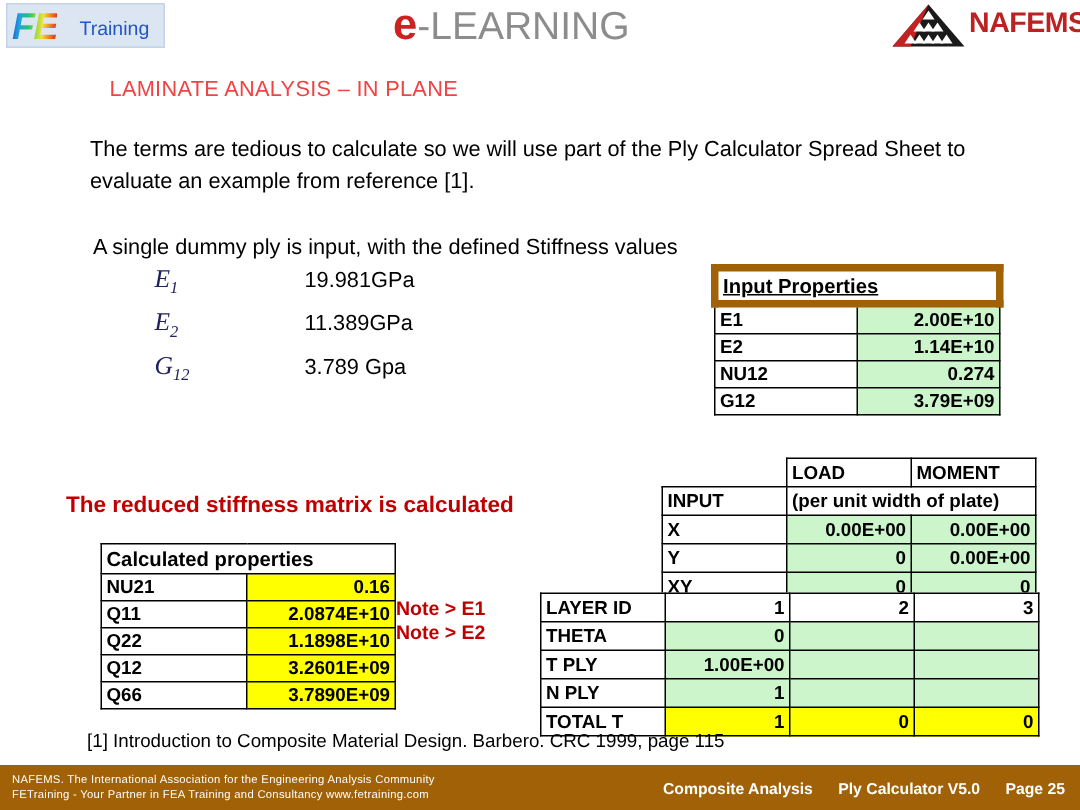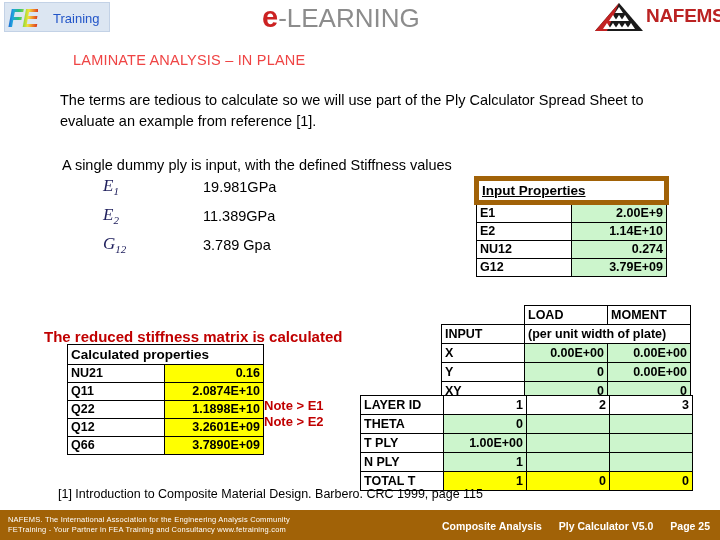--- a/index.html
+++ b/index.html
@@ -168,21 +168,21 @@
     border: 5px solid #a16207;
     text-align: left;
     background: #ffffff;
     font-size: 13.5px;
     height: 19px;
     line-height: 19px;
     text-decoration: underline;
   }
 
   
-  #calculated-properties { left: 67px; top: 344px; }
+  #calculated-properties { left: 67px; top: 362px; }
   #calculated-properties td.lbl { width: 90px; }
   #calculated-properties td.val { width: 92px; }
   #calculated-properties td.title {
     border: 1px solid #000;
     text-align: left;
     background: #ffffff;
     font-size: 13.5px;
     height: 19px;
     line-height: 19px;
   }
@@ -299,21 +299,21 @@
   </div>
 </div>
 
 <table class="ss" id="input-properties">
   <tbody>
       <tr>
     <td class="title" colspan="2">Input Properties</td>
   </tr>
   <tr>
     <td class="lbl">E1</td>
-    <td class="val green">2.00E+9</td>
+    <td class="val green">2.00E+10</td>
   </tr>
   <tr>
     <td class="lbl">E2</td>
     <td class="val green">1.14E+10</td>
   </tr>
   <tr>
     <td class="lbl">NU12</td>
     <td class="val green">0.274</td>
   </tr>
   <tr>

